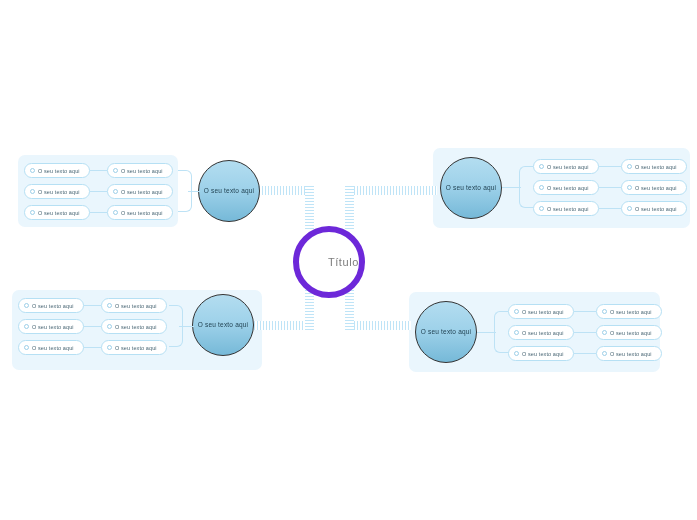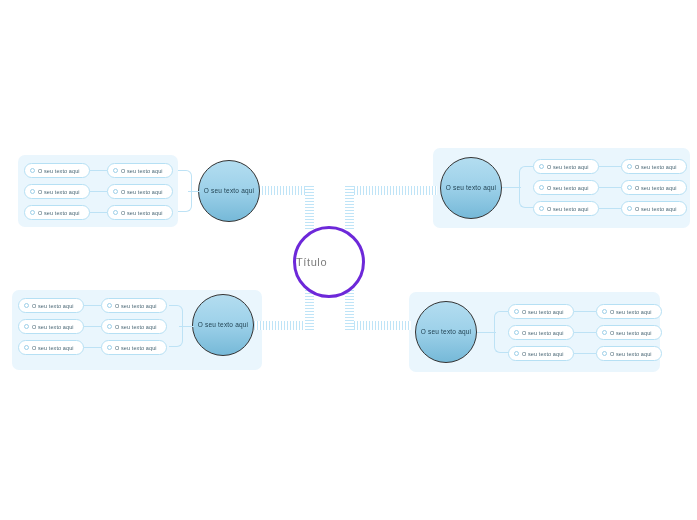--- a/index.html
+++ b/index.html
@@ -43,25 +43,25 @@
     );
   }
 
   
   .center-node {
     position: absolute;
     width: 72px;
     height: 72px;
     border-radius: 50%;
     background: #ffffff;
-    border: 3px solid #6d28d9;
+    border: 6px solid #6d28d9;
     box-sizing: border-box;
     display: flex;
     align-items: center;
-    justify-content: flex-start;
+    justify-content: flex-end;
   }
   .center-node span {
     font-size: 11px;
     color: #7d7d7d;
     letter-spacing: 0.6px;
   }
 
   
   .branch-node {
     position: absolute;

